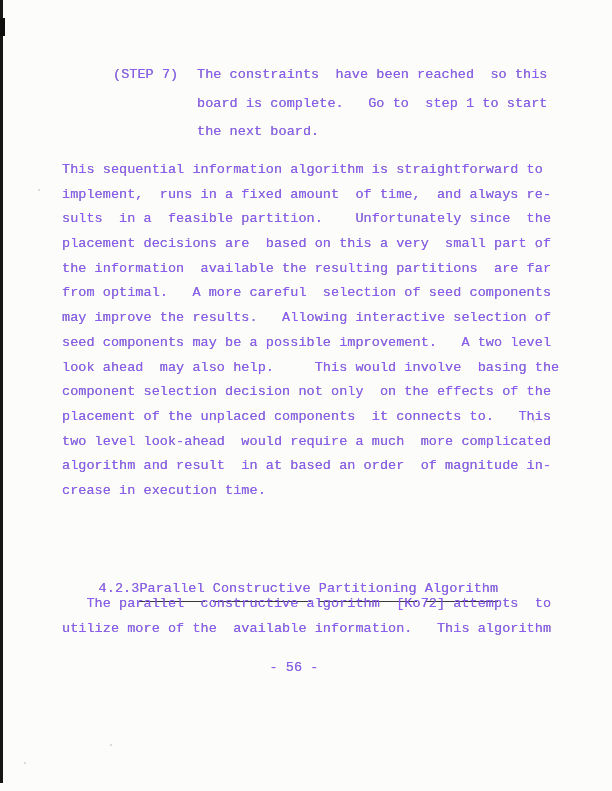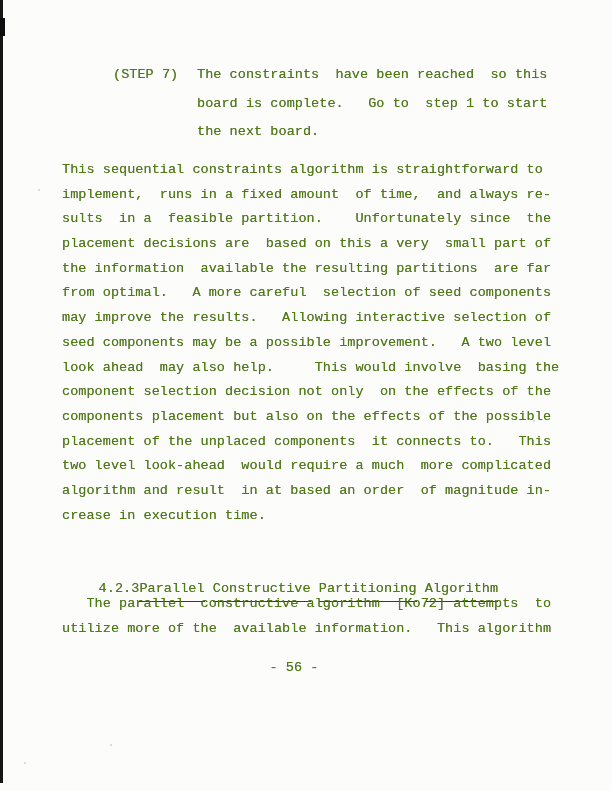--- a/index.html
+++ b/index.html
@@ -7,21 +7,21 @@
     padding: 0;
     background: #ffffff;
   }
   .page {
     position: relative;
     width: 612px;
     height: 791px;
     background: #fcfcfa;
     overflow: hidden;
     font-family: "Liberation Mono", "DejaVu Sans Mono", monospace;
-    color: #4d7c0f;
+    color: #8b5cf6;
   }
   .txt {
     white-space: pre;
     font-size: 13.5px;
     letter-spacing: 0.05px;
     text-shadow: 0 0 0.5px rgba(45,45,45,0.55);
   }
   
   .edge-strip {
     position: absolute;
@@ -102,31 +102,30 @@
   <div class="step-block">
     <div class="step-label txt">(STEP 7)</div>
     <div class="step-lines">
       <div class="txt">The constraints  have been reached  so this</div>
       <div class="txt">board is complete.   Go to  step 1 to start</div>
       <div class="txt">the next board.</div>
     </div>
   </div>
 
   <div class="para1">
-    <div class="txt">This sequential constraints algorithm is straightforward to</div>
+    <div class="txt">This sequential information algorithm is straightforward to</div>
     <div class="txt">implement,  runs in a fixed amount  of time,  and always re-</div>
     <div class="txt">sults  in a  feasible partition.    Unfortunately since  the</div>
     <div class="txt">placement decisions are  based on this a very  small part of</div>
     <div class="txt">the information  available the resulting partitions  are far</div>
     <div class="txt">from optimal.   A more careful  selection of seed components</div>
     <div class="txt">may improve the results.   Allowing interactive selection of</div>
     <div class="txt">seed components may be a possible improvement.   A two level</div>
     <div class="txt">look ahead  may also help.     This would involve  basing the</div>
     <div class="txt">component selection decision not only  on the effects of the</div>
-    <div class="txt">components placement but also on the effects of the possible</div>
     <div class="txt">placement of the unplaced components  it connects to.   This</div>
     <div class="txt">two level look-ahead  would require a much  more complicated</div>
     <div class="txt">algorithm and result  in at based an order  of magnitude in-</div>
     <div class="txt">crease in execution time.</div>
   </div>
 
   <div class="heading txt">
     <span class="hnum">4.2.3</span><span class="hword">Parallel</span><span class="hword">Constructive</span><span class="hword">Partitioning</span><span class="hword">Algorithm</span>
   </div>
 

